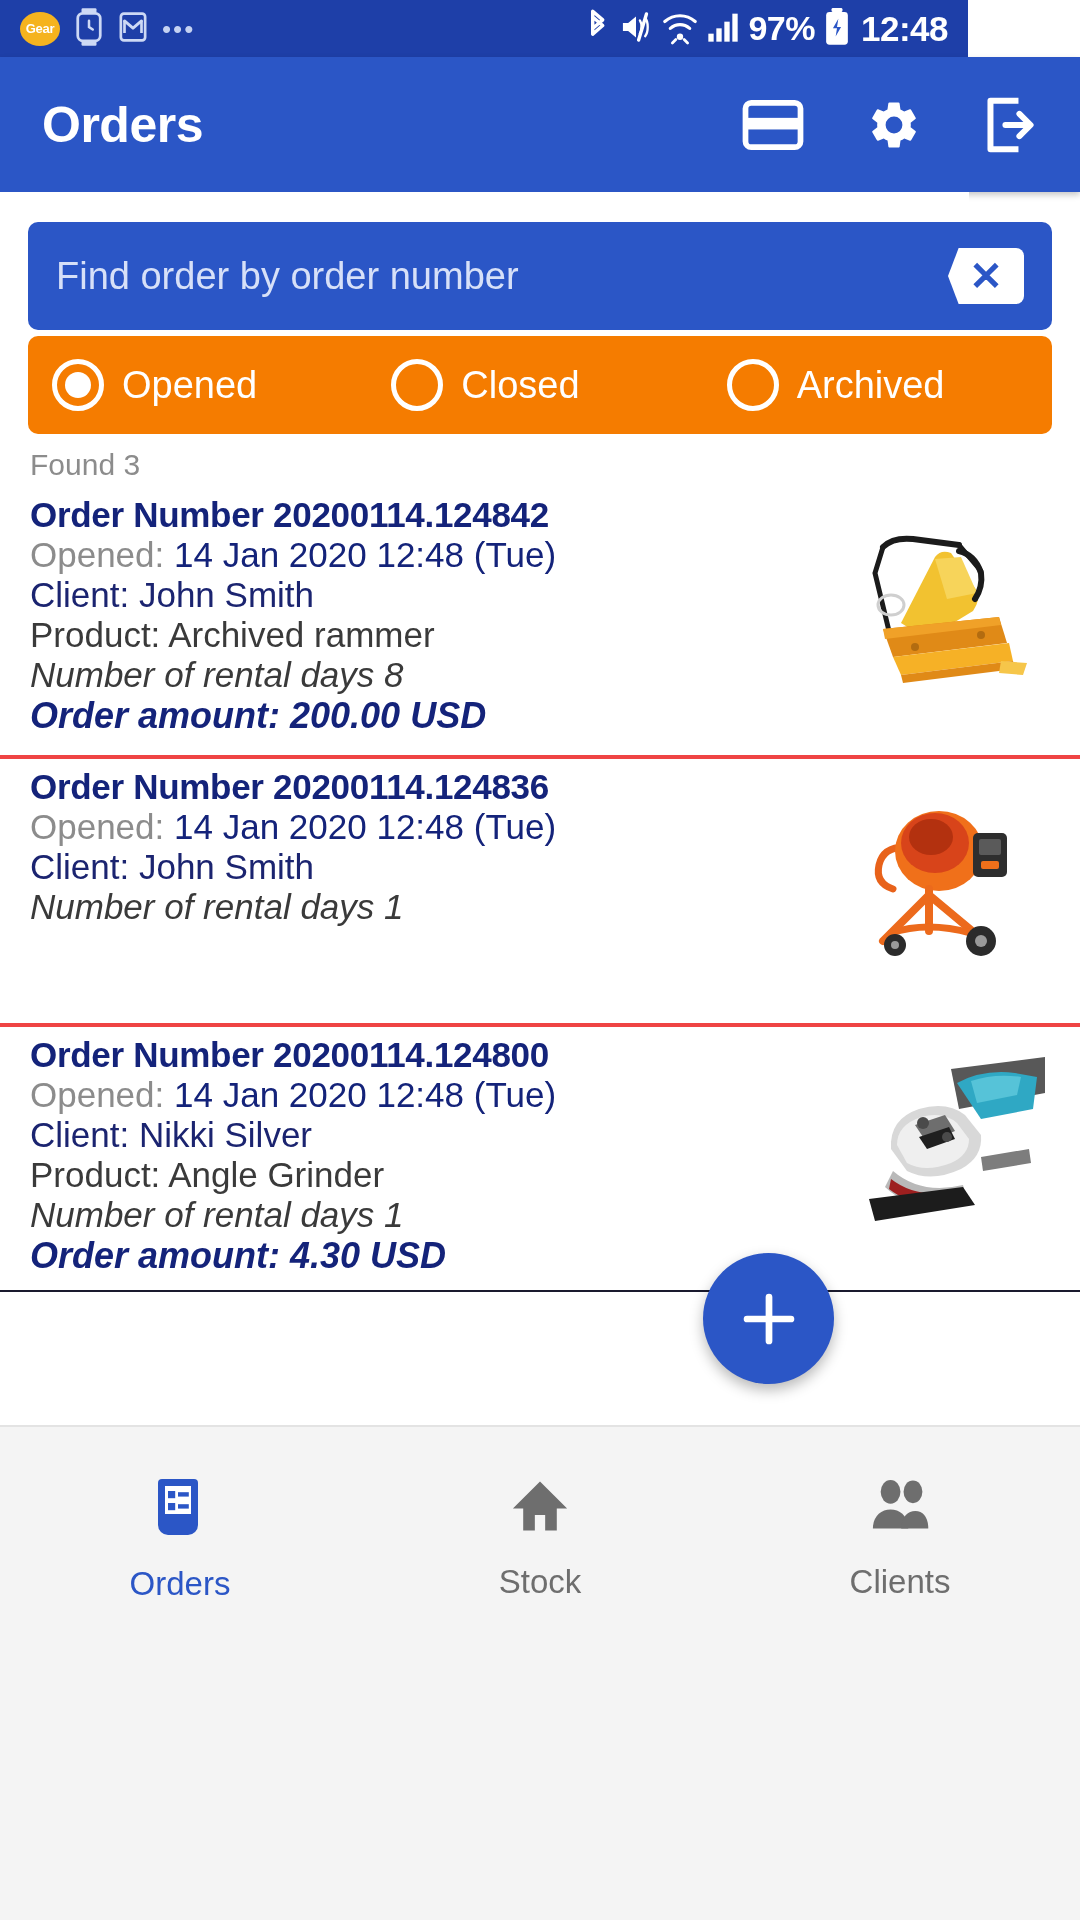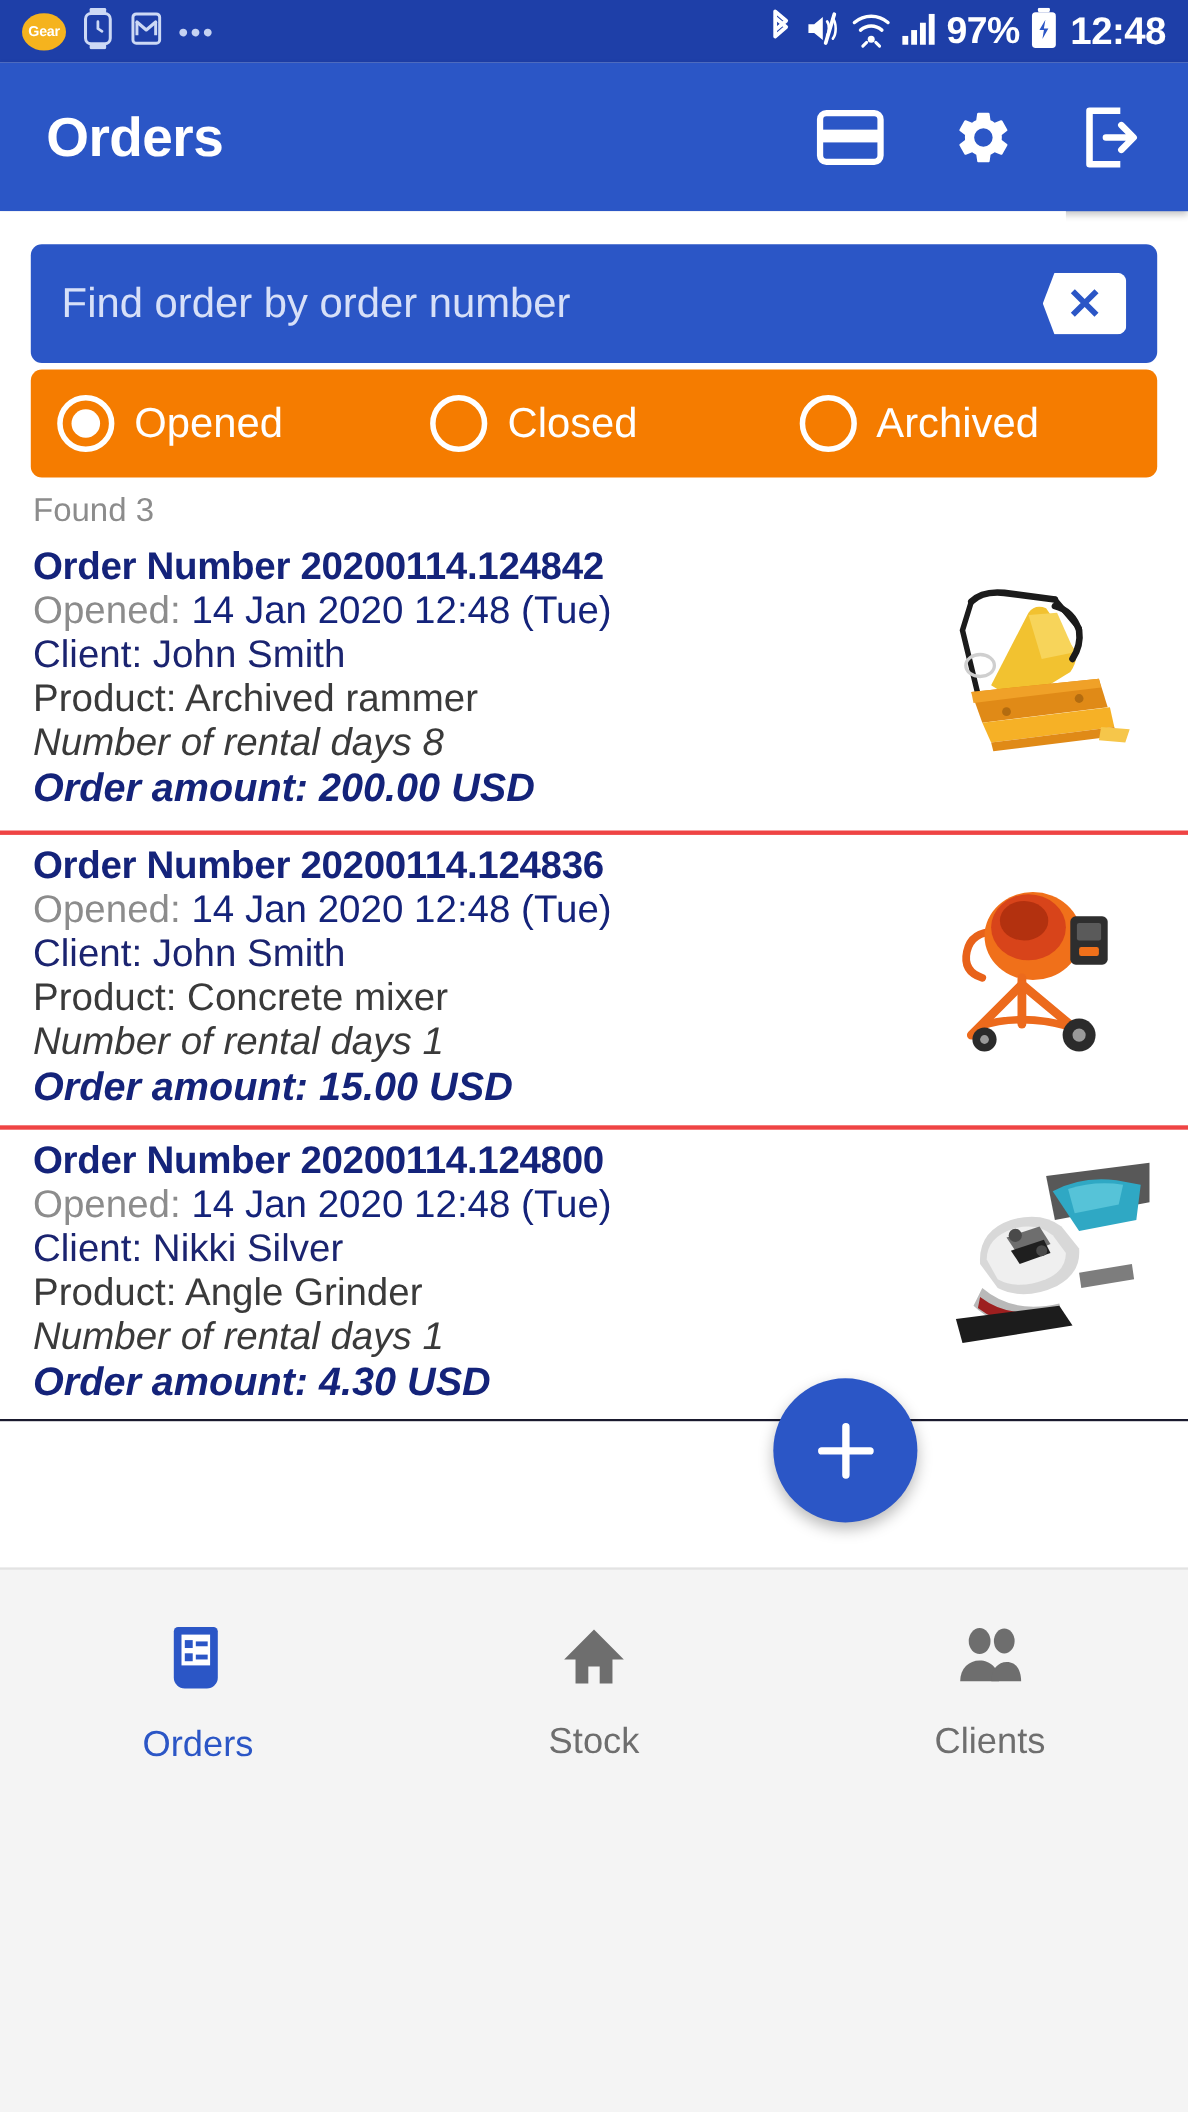--- a/index.html
+++ b/index.html
@@ -6,21 +6,21 @@
   html, body {
     width: 1080px; height: 1920px;
     background: #ffffff;
     font-family: "Liberation Sans", sans-serif;
     overflow: hidden;
   }
   .phone { position: relative; width: 1080px; height: 1920px; background: #fff; }
 
   
   .statusbar {
-    position: absolute; left: 0; top: 0; width: 1080px; height: 57px;
+    position: absolute; left: 0; top: 0; width: 968px; height: 57px;
     background: #1e3fa8; display: flex; align-items: center;
     padding: 0 20px; color: #fff;
   }
   .sb-left { display: flex; align-items: center; gap: 14px; }
   .sb-right { margin-left: auto; display: flex; align-items: center; gap: 9px; }
   .gear-badge {
     width: 40px; height: 34px; border-radius: 50%; background: #f5b31e;
     display: flex; align-items: center; justify-content: center;
     font-size: 13px; color: #fff; font-weight: bold; letter-spacing: -0.3px;
   }
@@ -272,23 +272,21 @@
       </div>
 
       <div class="order-card">
         <div class="order-body">
           <div class="o-num">Order Number 20200114.124836</div>
           <div class="o-line">
             <span class="o-lbl-gray">Opened:</span>
             <span class="o-val-navy">14 Jan 2020 12:48 (Tue)</span>
           </div>
           <div class="o-line o-client">Client: John Smith</div>
-          <div class="o-line o-product">Product: Concrete mixer</div>
           <div class="o-line o-days">Number of rental days 1</div>
-          <div class="o-amount">Order amount: 15.00 USD</div>
         </div>
         <div class="o-thumb">
           <svg viewBox="0 0 215 185">
             <path d="M74 62 Q52 62 48 80 Q44 98 62 104" stroke="#e8621a" stroke-width="7" fill="none" stroke-linecap="round"></path>
             <ellipse cx="108" cy="66" rx="44" ry="40" fill="#f0701a"></ellipse>
             <ellipse cx="104" cy="58" rx="34" ry="30" fill="#d8441a"></ellipse>
             <ellipse cx="100" cy="52" rx="22" ry="18" fill="#b3310f"></ellipse>
             <rect x="142" y="48" width="34" height="44" rx="5" fill="#2e2e2e"></rect>
             <rect x="148" y="54" width="22" height="16" rx="2" fill="#5a5a5a"></rect>
             <rect x="150" y="76" width="18" height="8" rx="2" fill="#f0701a"></rect>

